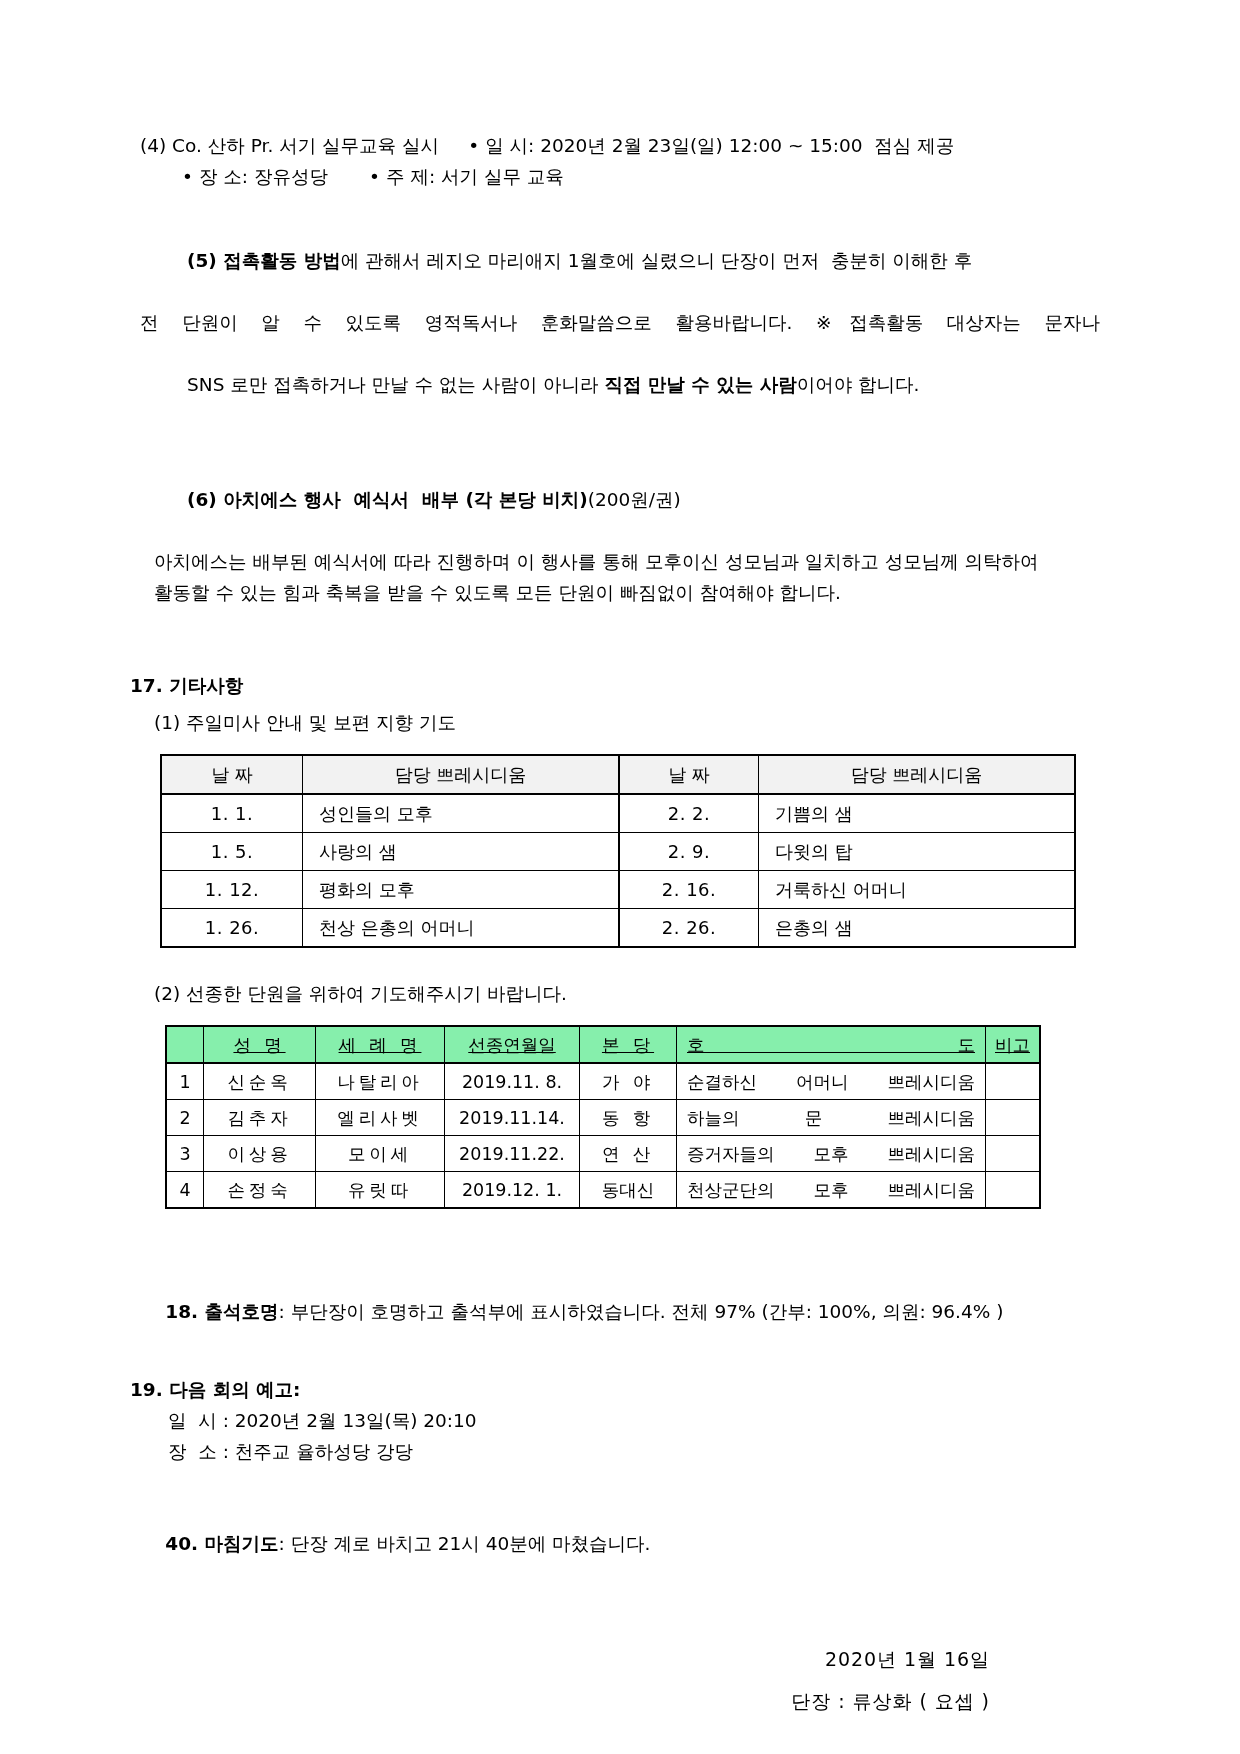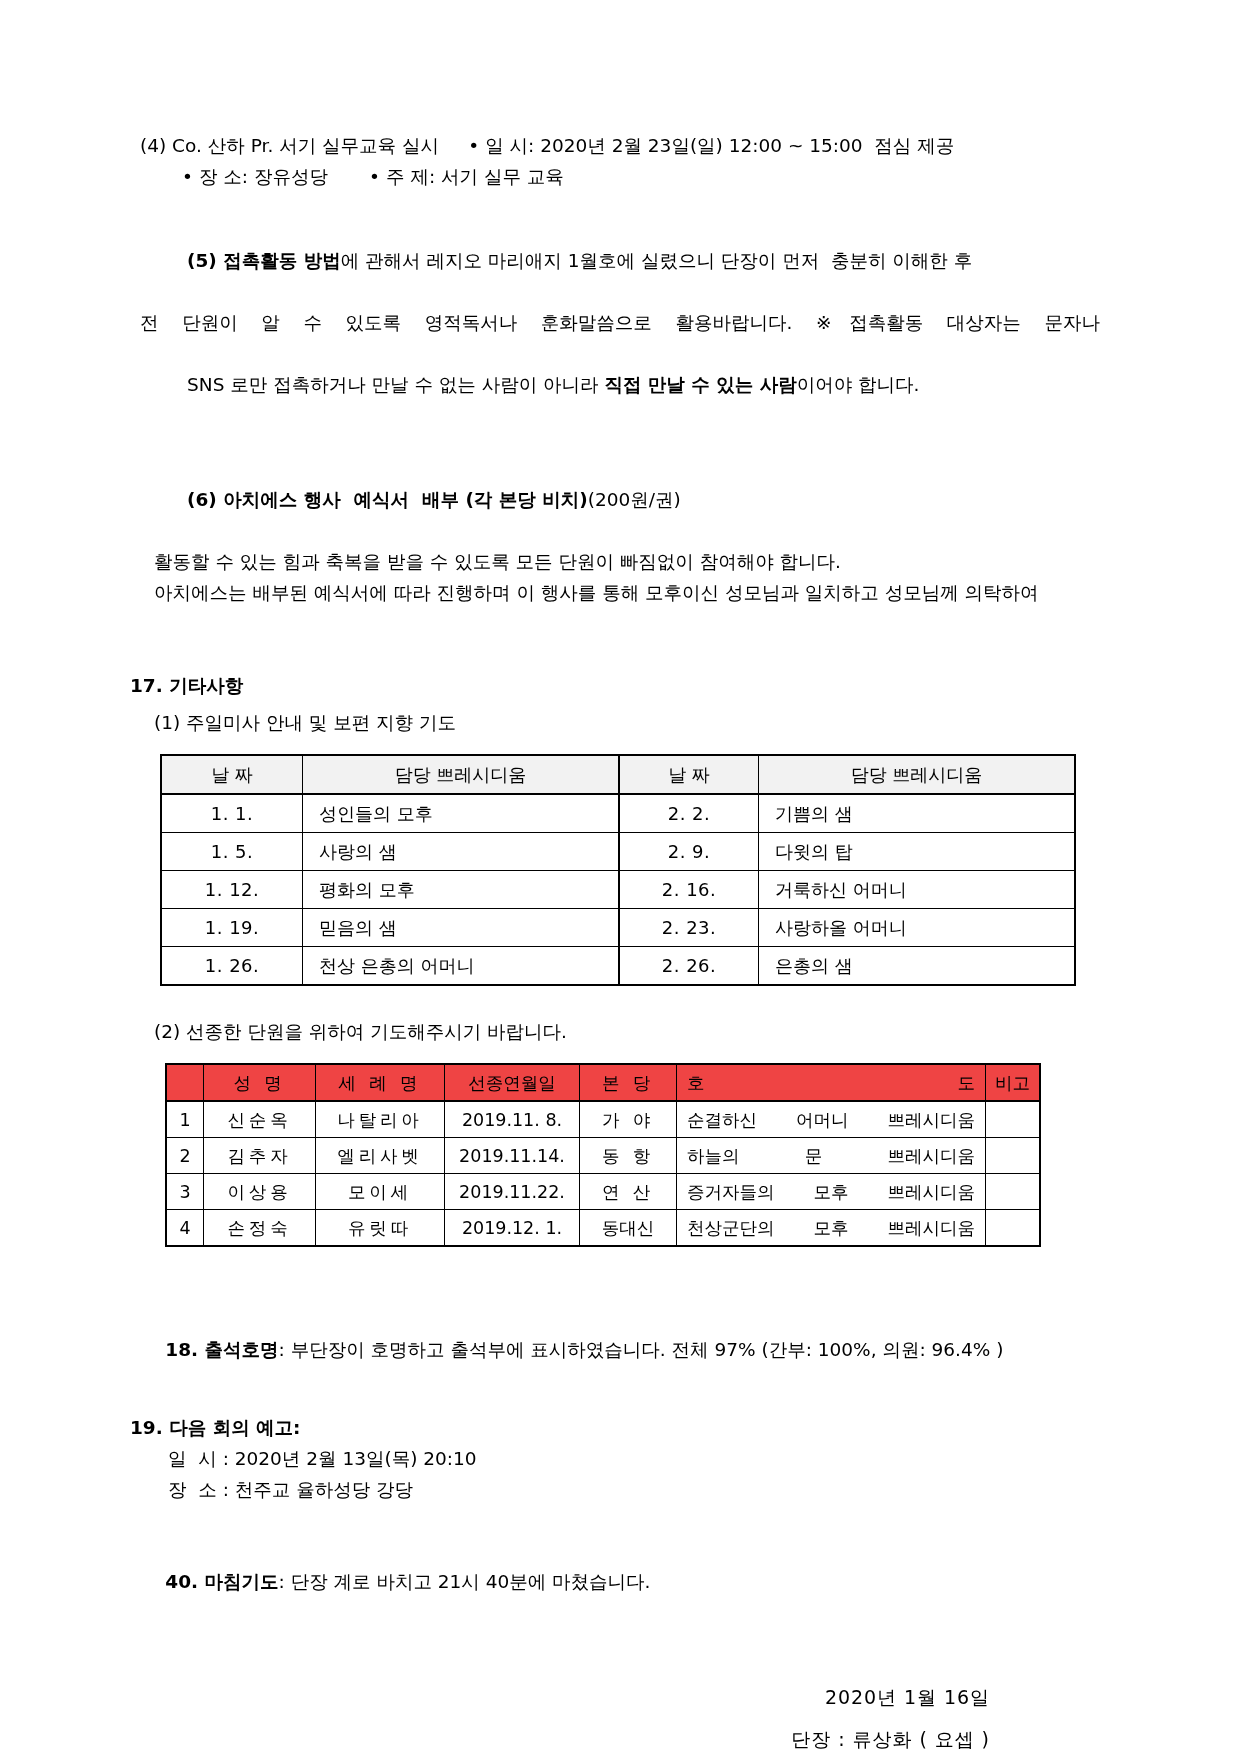--- a/index.html
+++ b/index.html
@@ -96,22 +96,23 @@
   .tbl2 th, .tbl2 td {
     border: 1px solid #000;
     height: 35px;
     padding: 0 4px;
     font-weight: normal;
     text-align: center;
     font-size: 17.5px;
     white-space: nowrap;
   }
   .tbl2 thead th {
-    background: #ef4444;
+    background: #86efac;
     border-bottom: 2.5px solid #000;
+    text-decoration: underline;
   }
   .sp2 { letter-spacing: 0.22em; }
   .spread {
     display: block;
     text-align: justify;
     text-align-last: justify;
     padding: 0 6px;
   }
 
   
@@ -159,22 +160,22 @@
         <span>SNS 로만 접촉하거나 만날 수 없는 사람이 아니라 </span><span class="bold">직접 만날 수 있는 사람</span><span>이어야 합니다.</span>
       </div>
     </div>
 
     <div class="gap-sm"></div>
 
     <div class="blk">
       <div class="line">
         <span class="bold">(6) 아치에스 행사  예식서  배부 (각 본당 비치)</span><span>(200원/권)</span>
       </div>
+      <div class="line ind-1">아치에스는 배부된 예식서에 따라 진행하며 이 행사를 통해 모후이신 성모님과 일치하고 성모님께 의탁하여</div>
       <div class="line ind-1">활동할 수 있는 힘과 축복을 받을 수 있도록 모든 단원이 빠짐없이 참여해야 합니다.</div>
-      <div class="line ind-1">아치에스는 배부된 예식서에 따라 진행하며 이 행사를 통해 모후이신 성모님과 일치하고 성모님께 의탁하여</div>
     </div>
 
     <div class="gap-lg"></div>
 
     <div class="line bold" style="margin-left:-10px">17. 기타사항</div>
     <div class="line ind-1" style="margin-top:6px">(1) 주일미사 안내 및 보편 지향 기도</div>
 
     <div class="gap-sm"></div>
 
     <table class="tbl1">
@@ -197,26 +198,20 @@
           <td class="date">1.  5.</td>
           <td class="pres">사랑의 샘</td>
           <td class="date divcol">2.  9.</td>
           <td class="pres">다윗의 탑</td>
         </tr>
         <tr>
           <td class="date">1. 12.</td>
           <td class="pres">평화의 모후</td>
           <td class="date divcol">2. 16.</td>
           <td class="pres">거룩하신 어머니</td>
-        </tr>
-        <tr>
-          <td class="date">1. 19.</td>
-          <td class="pres">믿음의 샘</td>
-          <td class="date divcol">2. 23.</td>
-          <td class="pres">사랑하올 어머니</td>
         </tr>
         <tr>
           <td class="date">1. 26.</td>
           <td class="pres">천상 은총의 어머니</td>
           <td class="date divcol">2. 26.</td>
           <td class="pres">은총의 샘</td>
         </tr>
       </tbody>
     </table>
 

